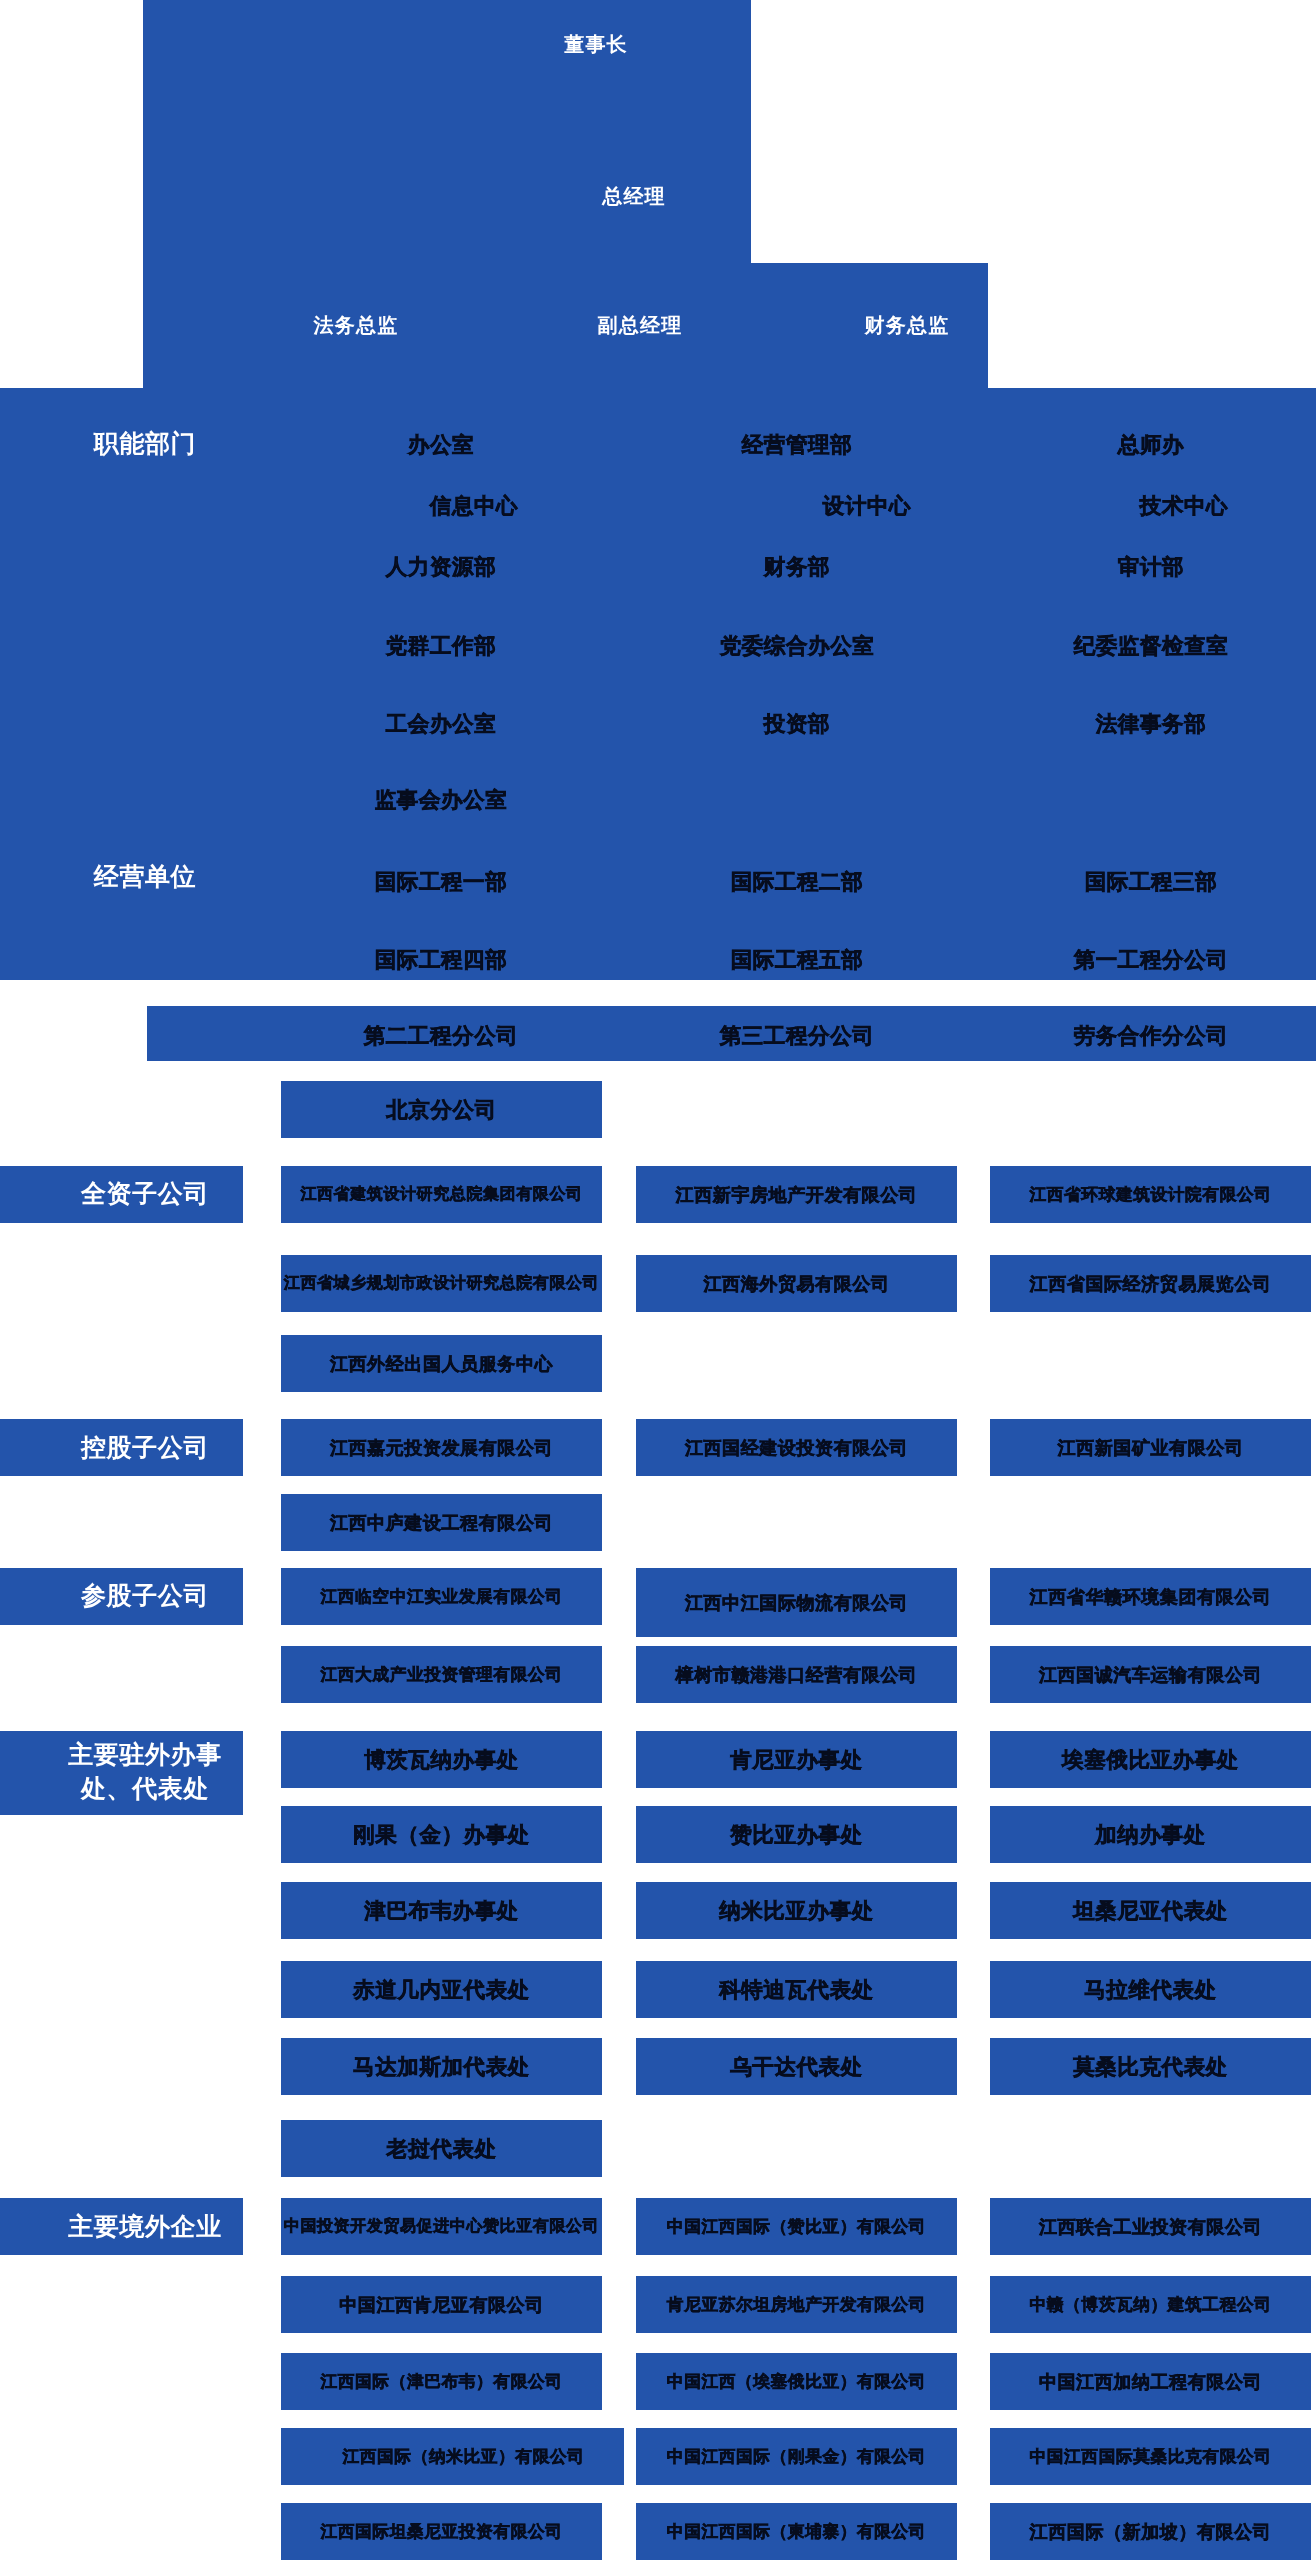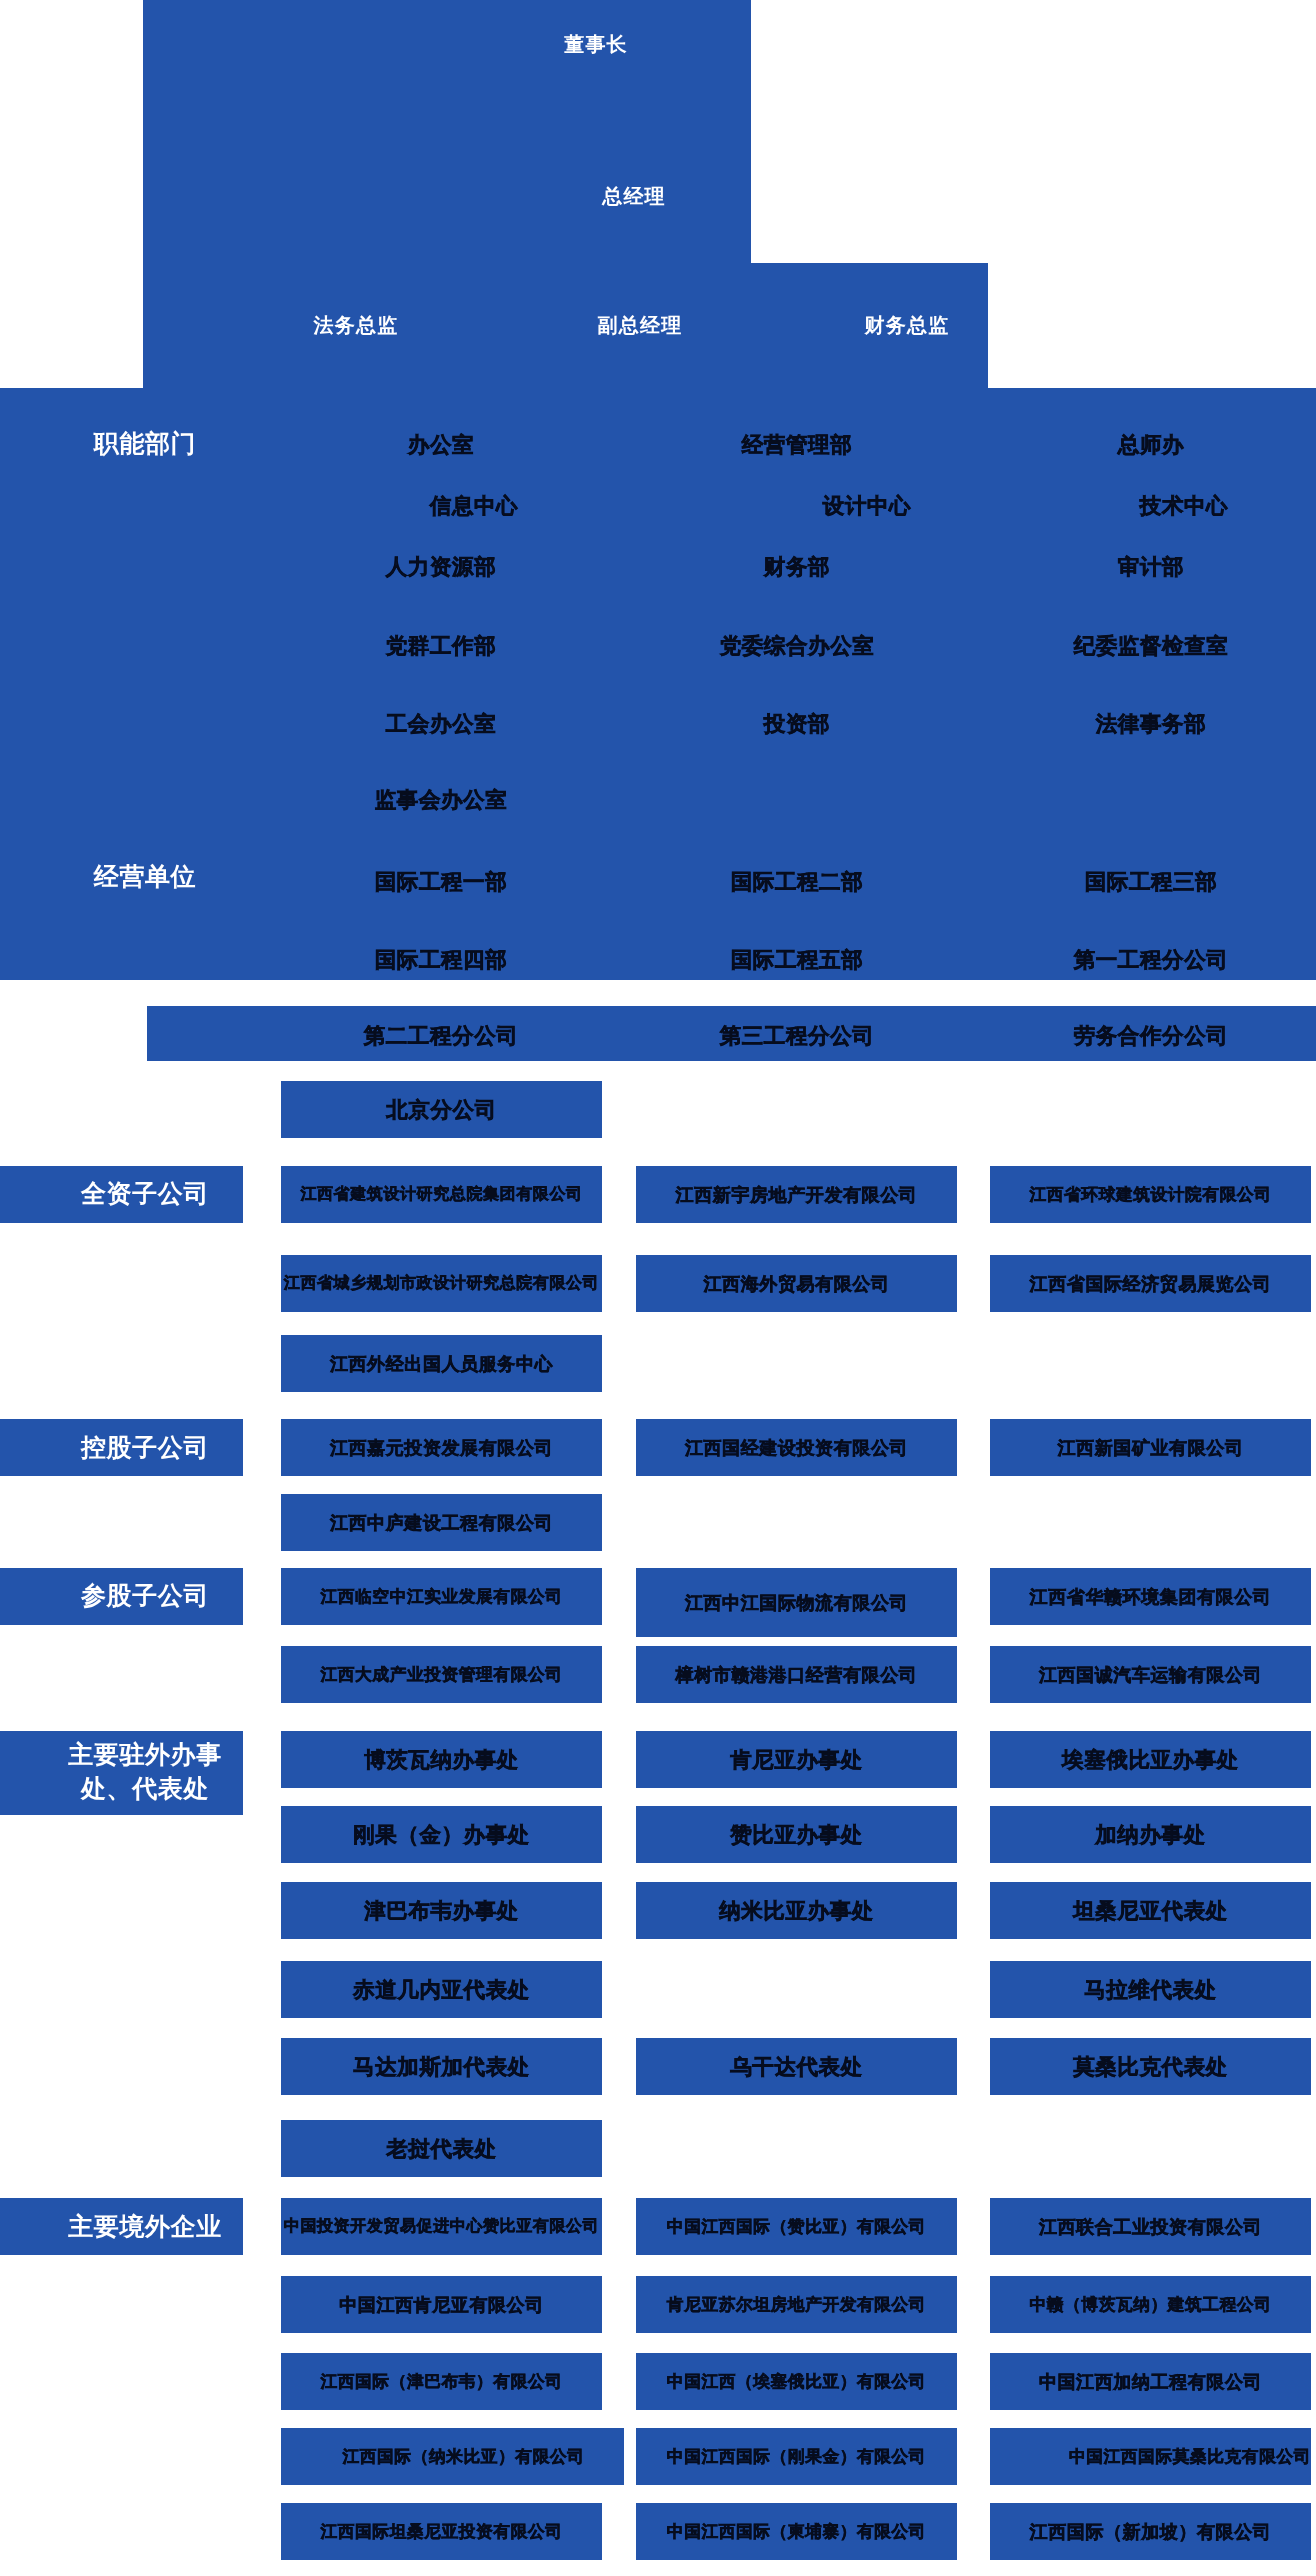--- a/index.html
+++ b/index.html
@@ -211,20 +211,23 @@
     </div>
     <div class="orgbox" style="left: 636px; top: 1882px; width: 321px; height: 57px;">
       <span class="celltext fs-l">纳米比亚办事处</span>
     </div>
     <div class="orgbox" style="left: 990px; top: 1882px; width: 321px; height: 57px;">
       <span class="celltext fs-l">坦桑尼亚代表处</span>
     </div>
     <div class="orgbox" style="left: 281px; top: 1961px; width: 321px; height: 57px;">
       <span class="celltext fs-l">赤道几内亚代表处</span>
     </div>
+    <div class="orgbox" style="left: 636px; top: 1961px; width: 321px; height: 57px;">
+      <span class="celltext fs-l">科特迪瓦代表处</span>
+    </div>
     <div class="orgbox" style="left: 990px; top: 1961px; width: 321px; height: 57px;">
       <span class="celltext fs-l">马拉维代表处</span>
     </div>
     <div class="orgbox" style="left: 281px; top: 2038px; width: 321px; height: 57px;">
       <span class="celltext fs-l">马达加斯加代表处</span>
     </div>
     <div class="orgbox" style="left: 636px; top: 2038px; width: 321px; height: 57px;">
       <span class="celltext fs-l">乌干达代表处</span>
     </div>
     <div class="orgbox" style="left: 990px; top: 2038px; width: 321px; height: 57px;">
@@ -261,21 +264,21 @@
     </div>
     <div class="orgbox" style="left: 990px; top: 2353px; width: 321px; height: 57px;">
       <span class="celltext fs-m">中国江西加纳工程有限公司</span>
     </div>
     <div class="orgbox" style="left: 281px; top: 2428px; width: 321px; height: 57px; padding-left: 22px;">
       <span class="celltext fs-s">江西国际（纳米比亚）有限公司</span>
     </div>
     <div class="orgbox" style="left: 636px; top: 2428px; width: 321px; height: 57px;">
       <span class="celltext fs-s">中国江西国际（刚果金）有限公司</span>
     </div>
-    <div class="orgbox" style="left: 990px; top: 2428px; width: 321px; height: 57px; justify-content: flex-end;">
+    <div class="orgbox" style="left: 990px; top: 2428px; width: 321px; height: 57px;">
       <span class="celltext fs-s">中国江西国际莫桑比克有限公司</span>
     </div>
     <div class="orgbox" style="left: 281px; top: 2503px; width: 321px; height: 57px;">
       <span class="celltext fs-s">江西国际坦桑尼亚投资有限公司</span>
     </div>
     <div class="orgbox" style="left: 636px; top: 2503px; width: 321px; height: 57px;">
       <span class="celltext fs-s">中国江西国际（柬埔寨）有限公司</span>
     </div>
     <div class="orgbox" style="left: 990px; top: 2503px; width: 321px; height: 57px;">
       <span class="celltext fs-m">江西国际（新加坡）有限公司</span>

